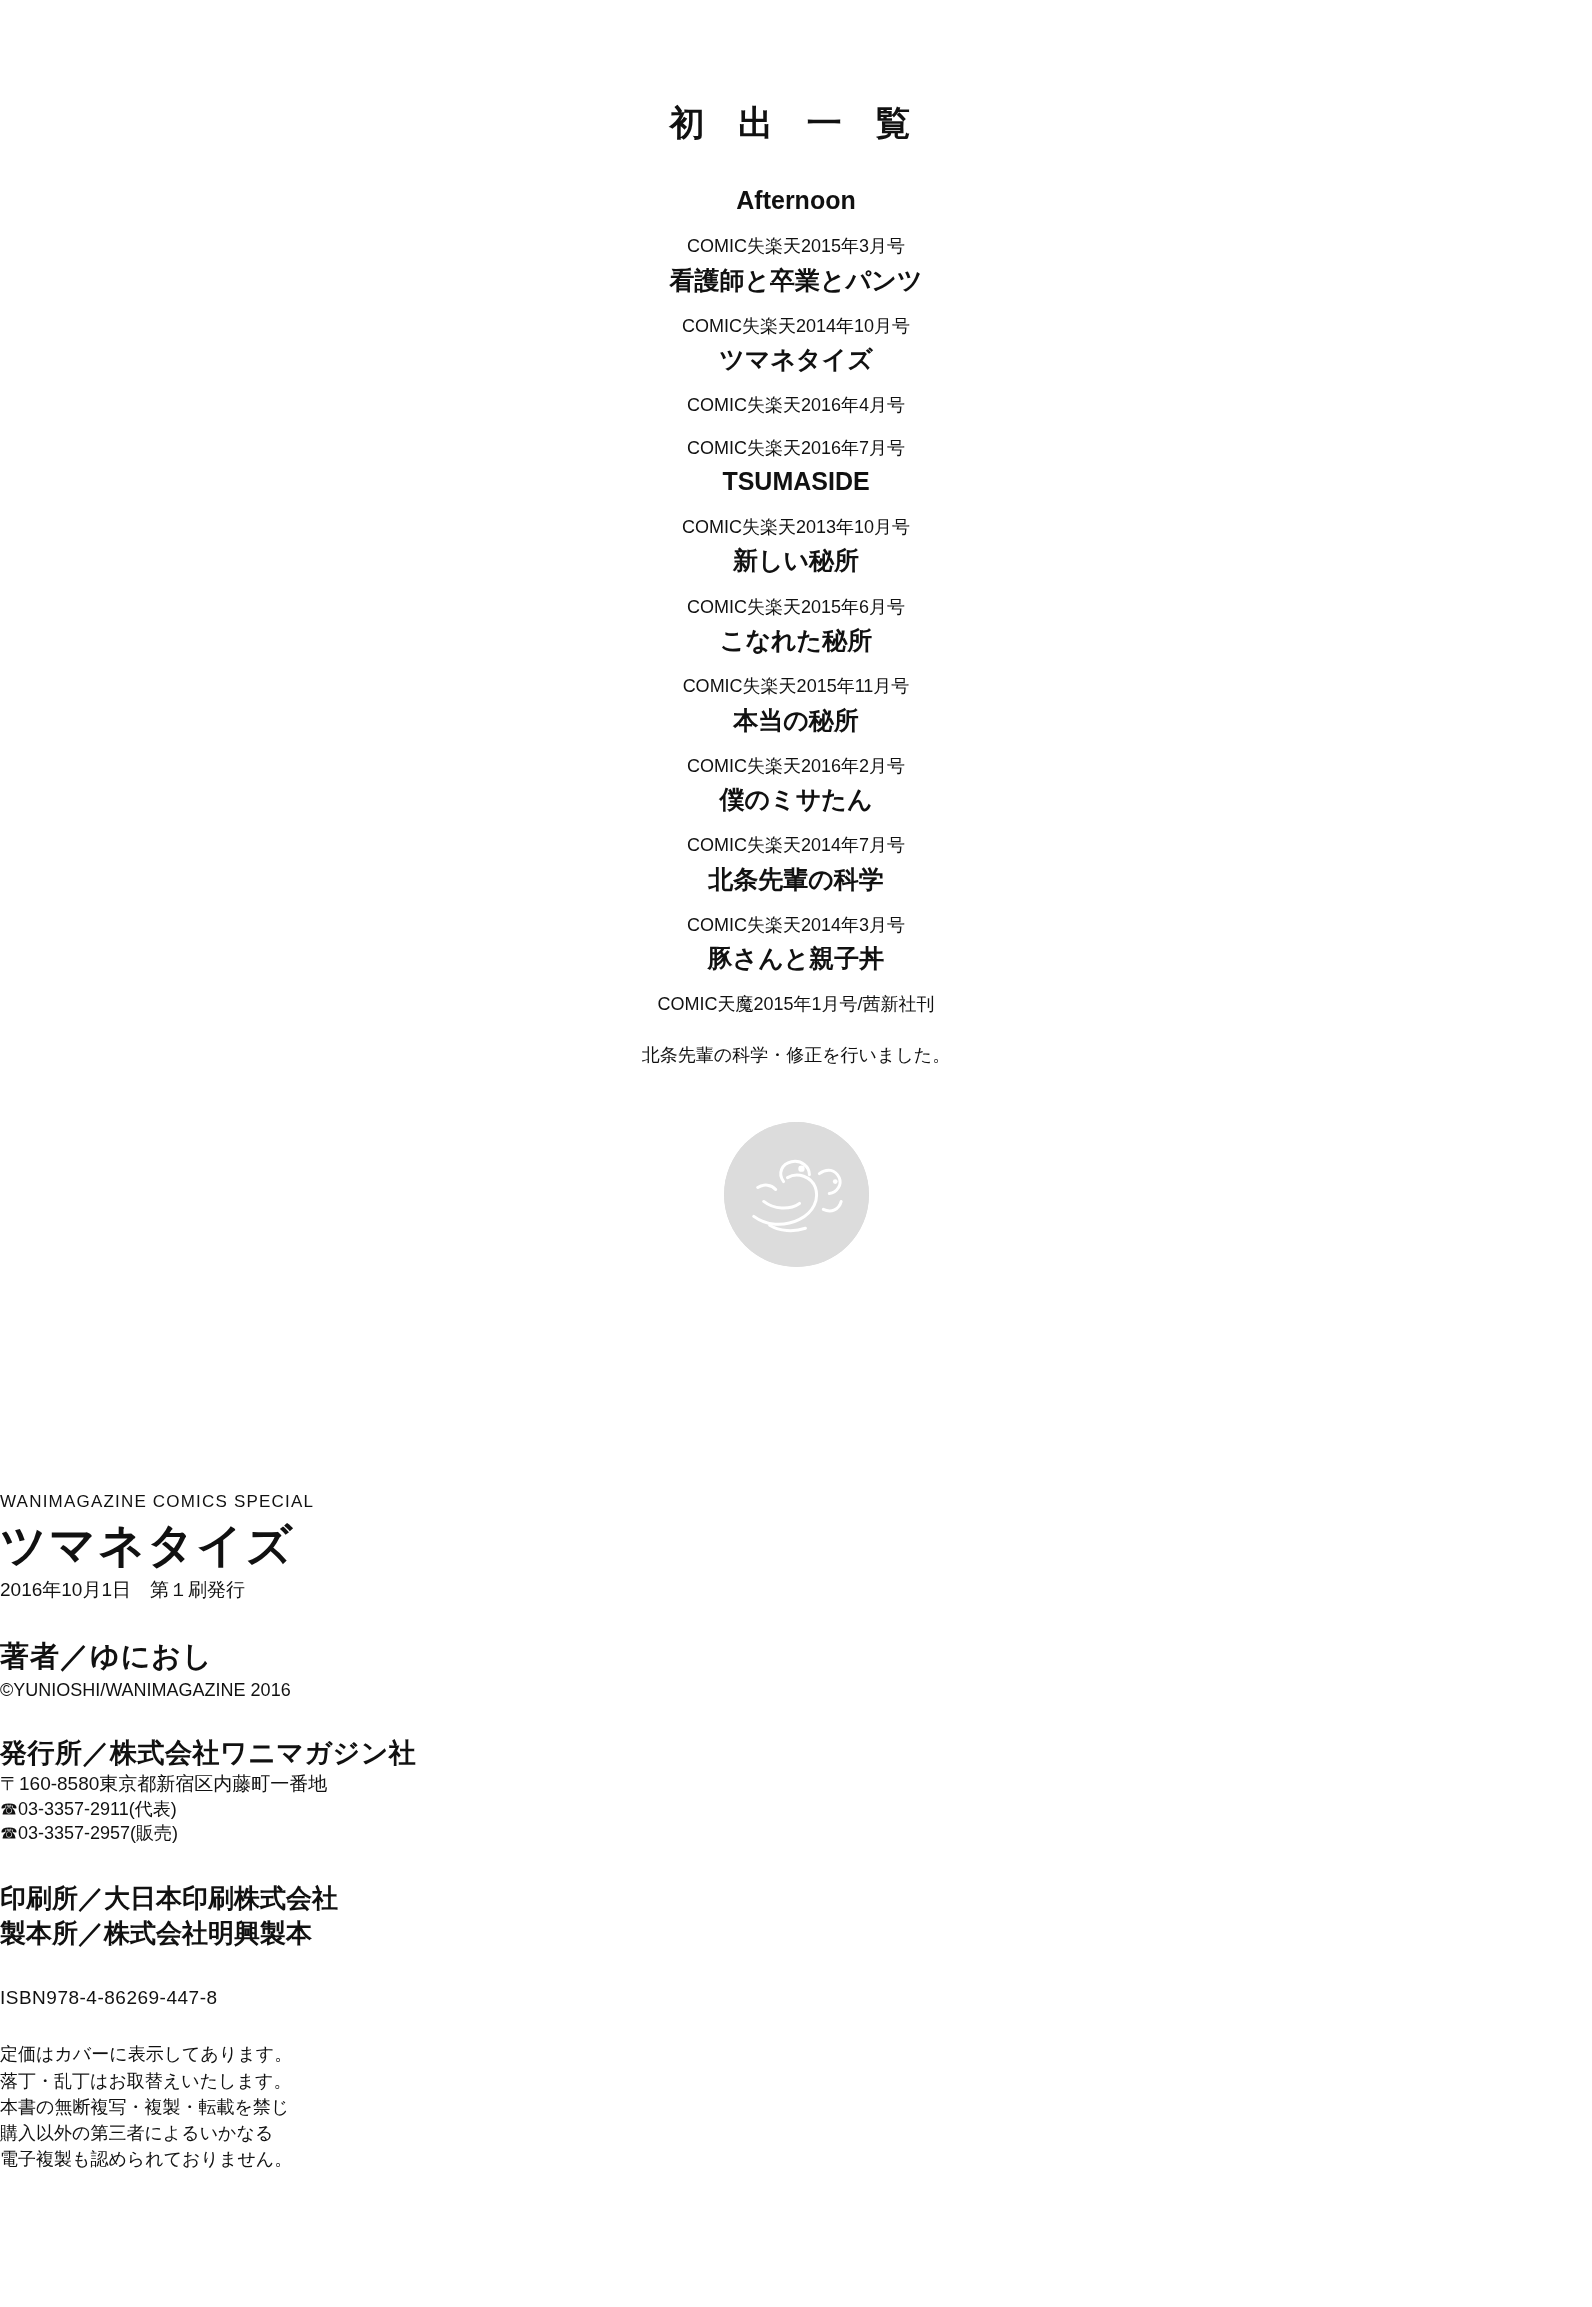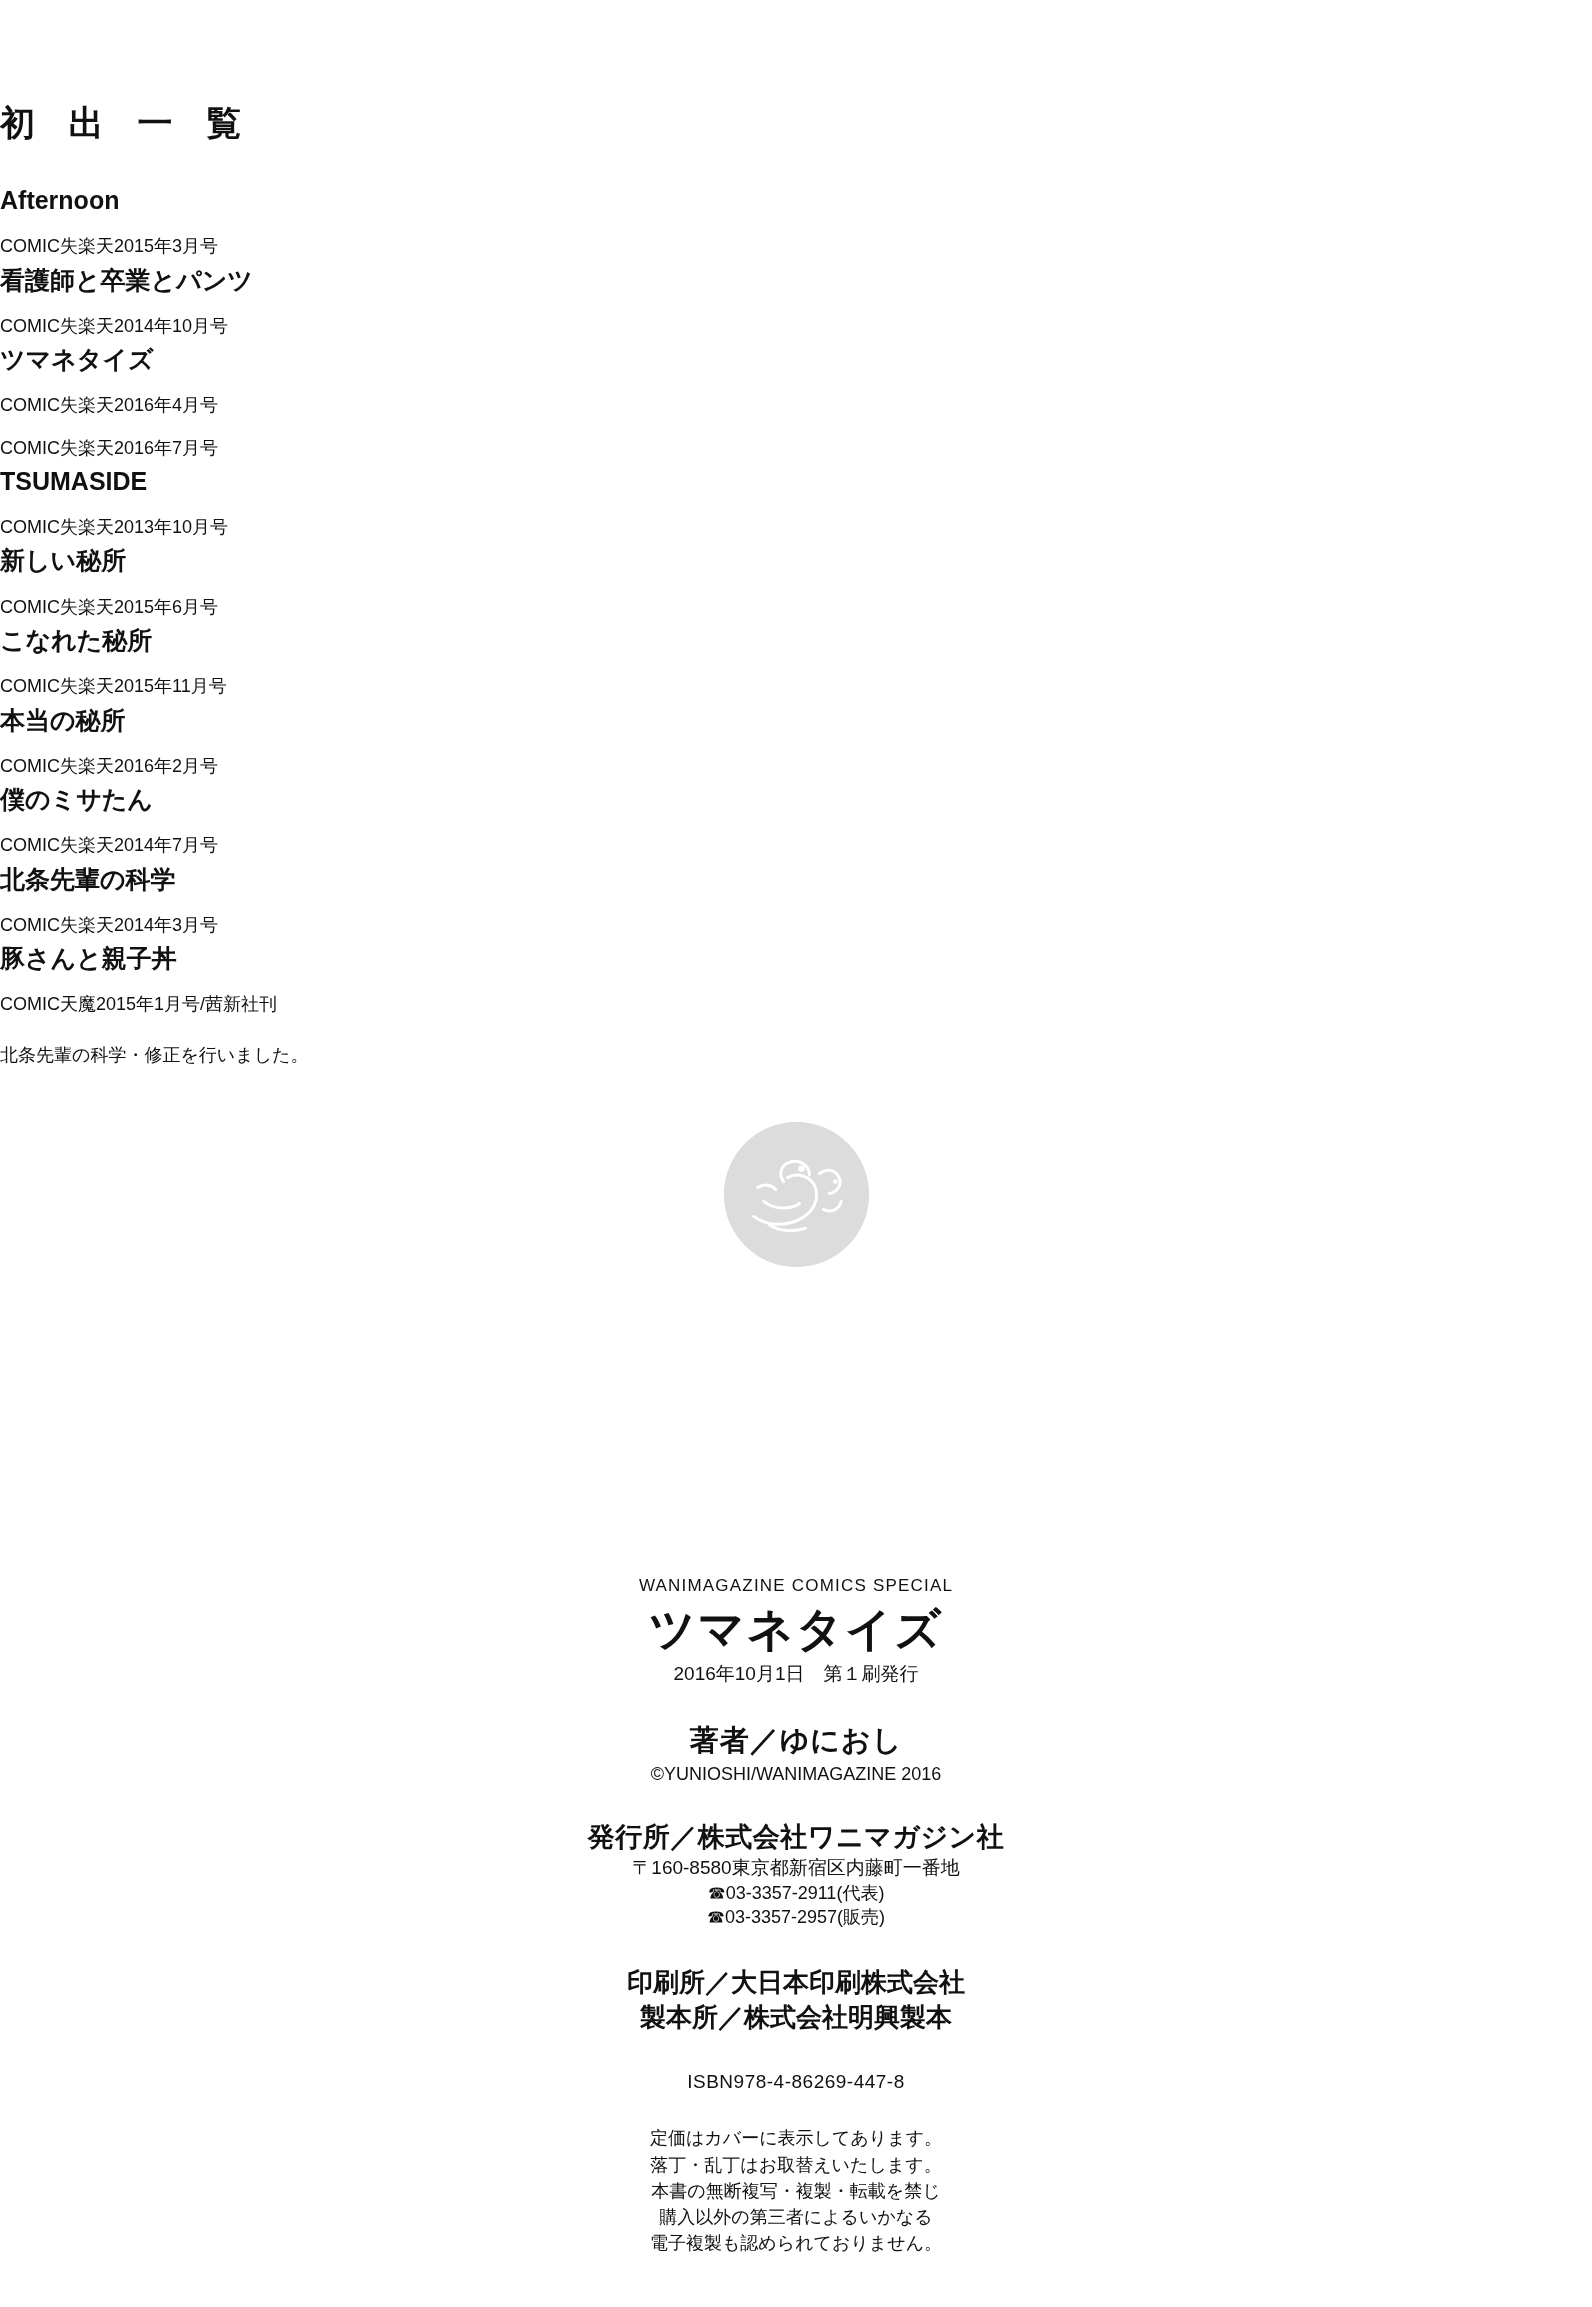--- a/index.html
+++ b/index.html
@@ -21,20 +21,21 @@
     width: 1592px;
     height: 2307px;
     background: #ffffff;
   }
   
   .colophon-top {
     position: absolute;
     left: 0;
     top: 100px;
     width: 1592px;
+    text-align: center;
   }
   .section-title {
     font-size: 35px;
     font-weight: bold;
     letter-spacing: 12px;
     margin-bottom: 38px;
     color: #111;
   }
   .work-list {
     display: block;
@@ -79,23 +80,22 @@
   }
   .logo-circle svg {
     position: absolute;
     left: 0; top: 0;
   }
 
   
   .imprint {
     position: absolute;
     left: 0;
-    top: 1576px;
-    width: 1592px;
-    text-align: center;
+    top: 1492px;
+    width: 1592px;
     color: #111;
   }
   .imprint-series {
     font-size: 17px;
     letter-spacing: 1.2px;
     margin-bottom: 8px;
   }
   .imprint-booktitle {
     font-size: 46px;
     font-weight: bold;

